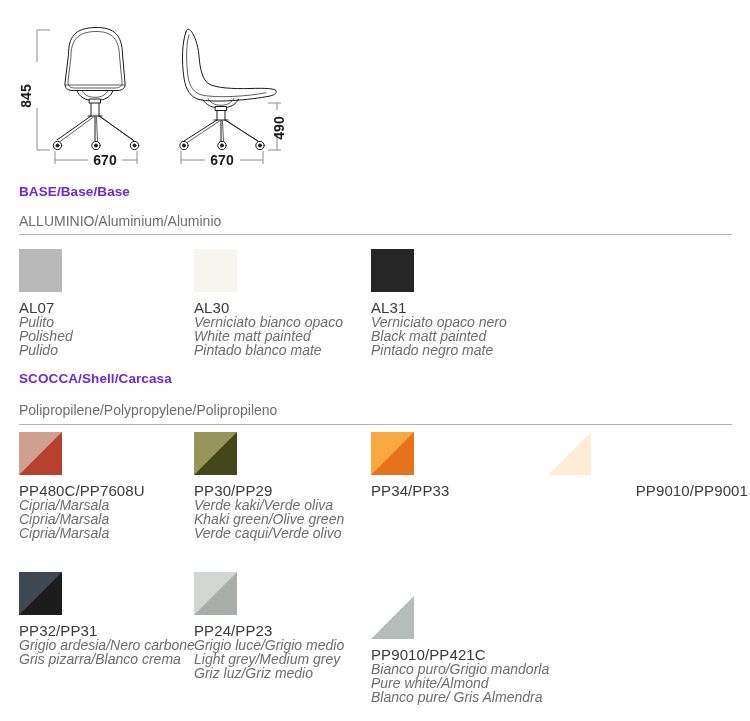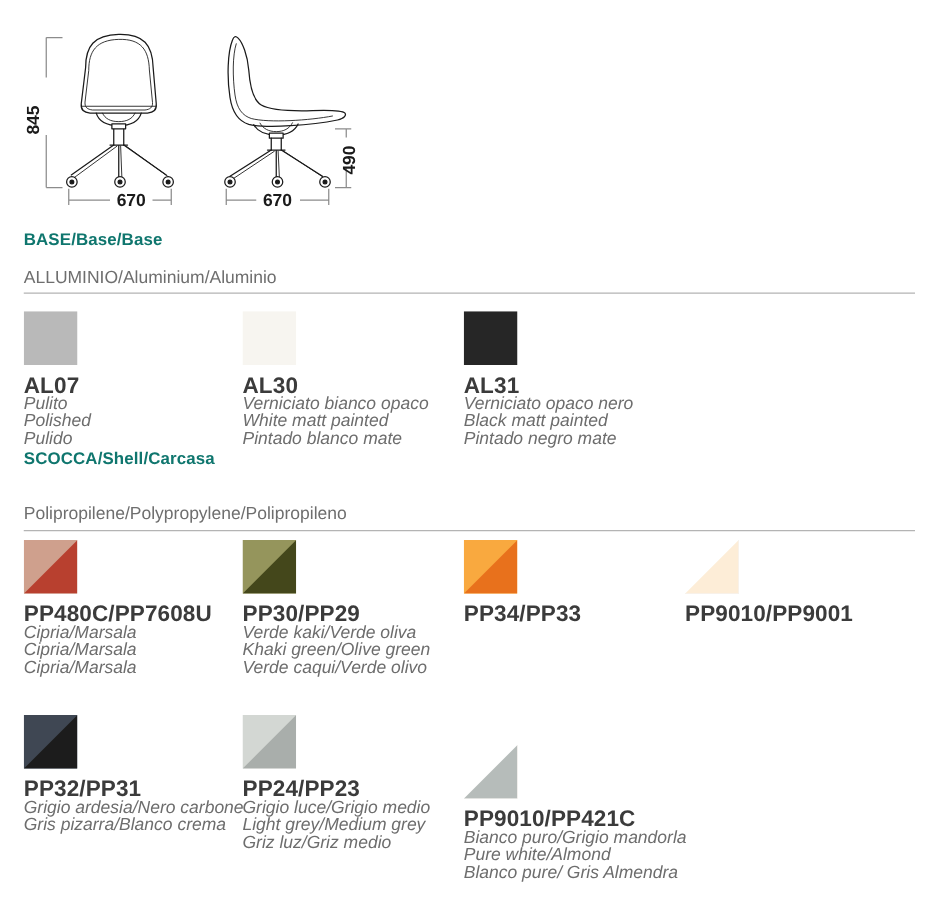--- a/index.html
+++ b/index.html
@@ -31,21 +31,21 @@
     position: absolute;
     left: 0;
     width: 750px;
   }
   .section-title {
     position: absolute;
     left: 19px;
     font-size: 13.5px;
     font-weight: bold;
     letter-spacing: .1px;
-    color: #0f766e;
+    color: #6d28d9;
     white-space: nowrap;
   }
   .section-subtitle {
     position: absolute;
     left: 19px;
     font-size: 14px;
     font-weight: normal;
     color: #6e6e6e;
     white-space: nowrap;
   }
@@ -55,43 +55,43 @@
     width: 713px;
     height: 1px;
     background: #b4b4b4;
   }
 
   
   .swatch-item {
     position: absolute;
     width: 180px;
   }
-  .swatch-item.wide { width: 200px; }
+  .swatch-item.wide { width: 200px; text-align: right; }
 
   .swatch {
     width: 43px;
     height: 43px;
     position: relative;
     overflow: hidden;
   }
   .swatch.bordered { box-shadow: inset 0 0 0 1px #e2ded6; }
 
   .swatch .tri-top {
     position: absolute;
     inset: 0;
   }
   .swatch .tri-bottom {
     position: absolute;
     inset: 0;
   }
 
   .code {
     margin-top: 9px;
-    font-size: 18px;
-    font-weight: bold;
+    font-size: 15px;
+    font-weight: normal;
     color: #3b3b3b;
     letter-spacing: .1px;
     line-height: 14px;
     white-space: nowrap;
   }
   .desc {
     font-size: 14px;
     font-style: italic;
     color: #6d6d6d;
     line-height: 14.2px;
@@ -216,21 +216,21 @@
     <div class="code">AL31</div>
     <div class="desc">
       <div>Verniciato opaco nero</div>
       <div>Black matt painted</div>
       <div>Pintado negro mate</div>
     </div>
   </div>
 </div>
 
 <div class="section" id="section-shell" style="top:0;">
-  <div class="section-title" style="top:359px;">SCOCCA/Shell/Carcasa</div>
+  <div class="section-title" style="top:371px;">SCOCCA/Shell/Carcasa</div>
   <div class="section-subtitle" style="top:402px;">Polipropilene/Polypropylene/Polipropileno</div>
   <div class="divider" style="top:424px;"></div>
 
   <div class="swatch-item" id="shell-item-0" style="left:19px; top:432px;">
     <div class="swatch">
       <div class="tri-top" style="background: rgb(207, 160, 141);"></div>
       <div class="tri-bottom" style="background: rgb(184, 64, 47); clip-path: polygon(100% 0px, 100% 100%, 0px 100%);"></div>
     </div>
     <div class="code">PP480C/PP7608U</div>
     <div class="desc">

